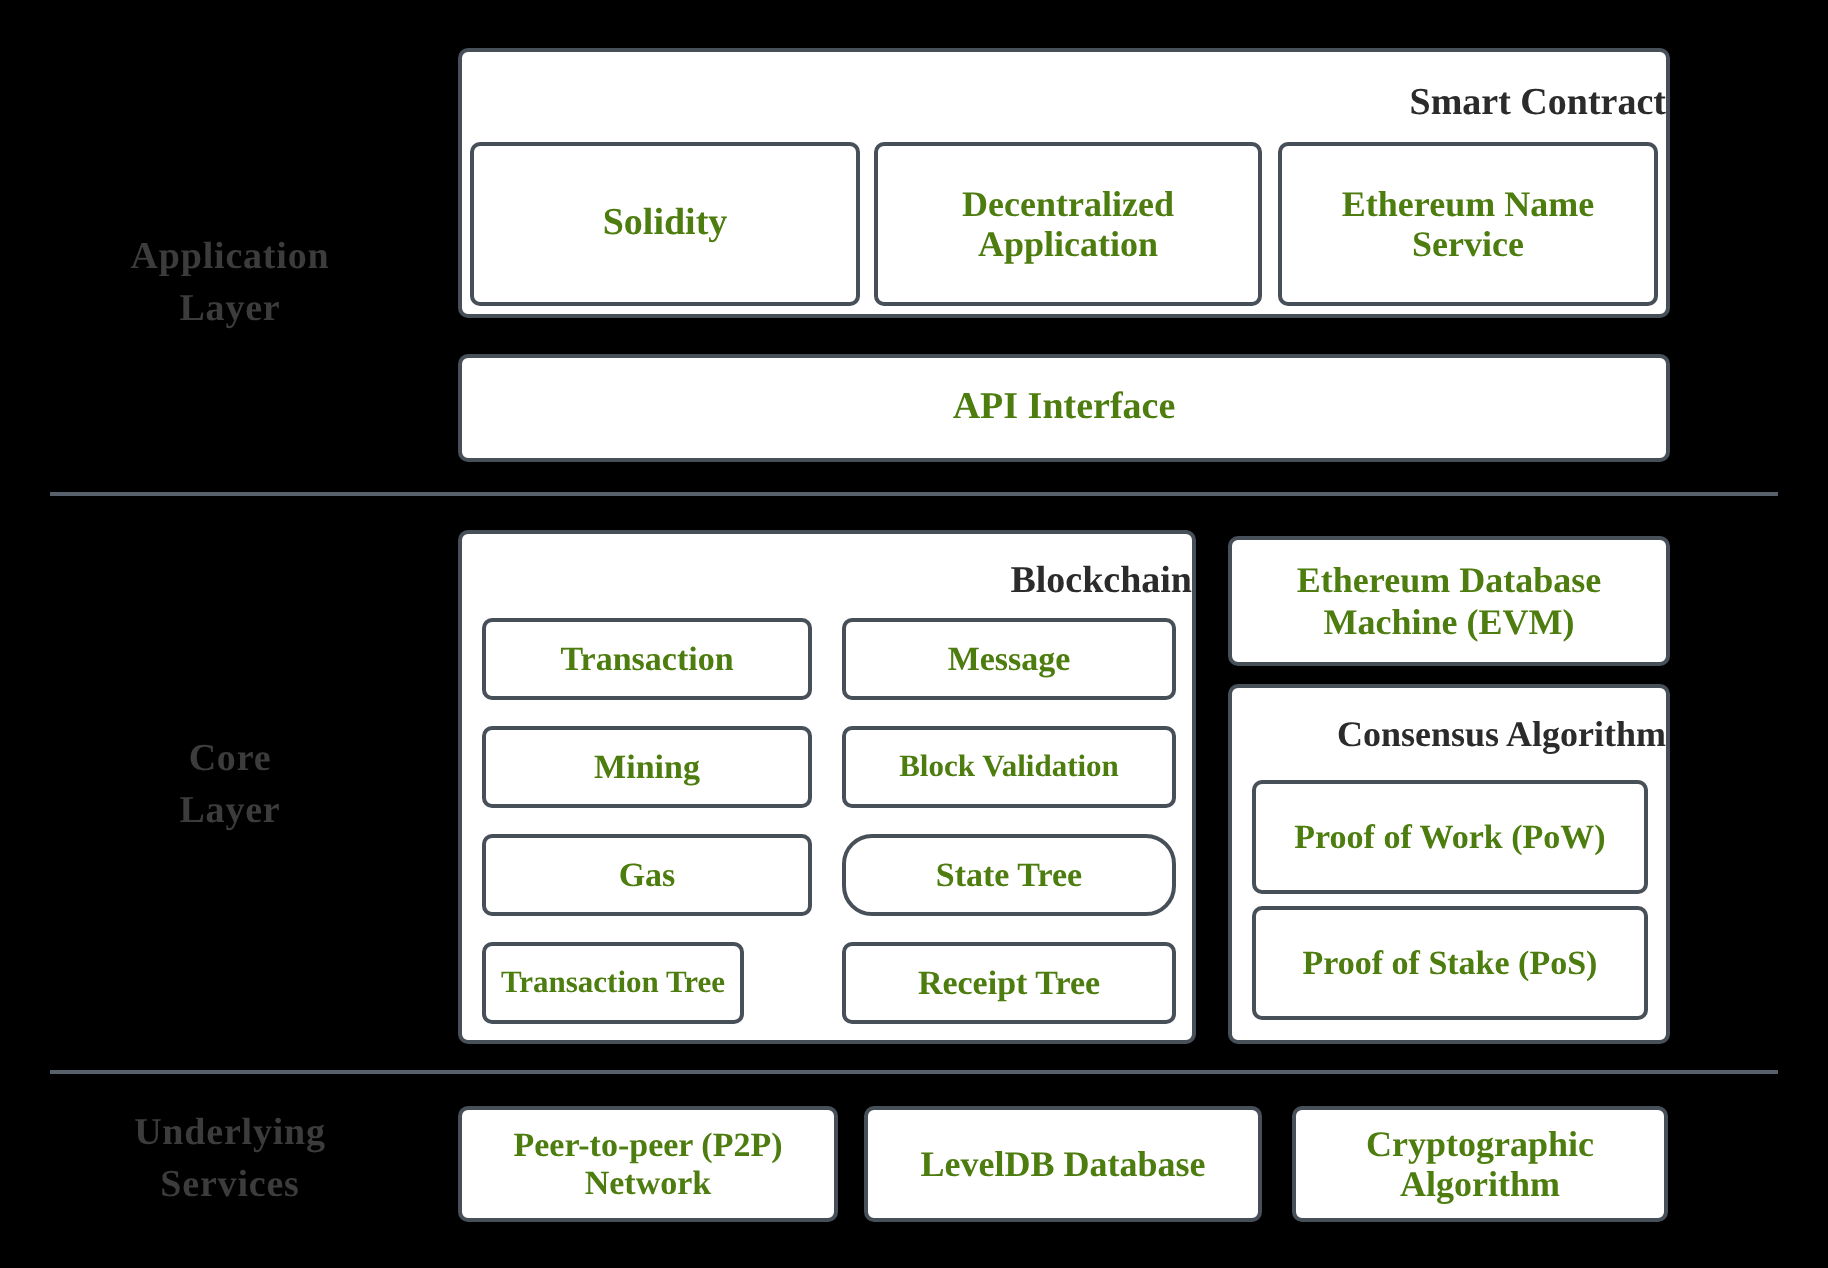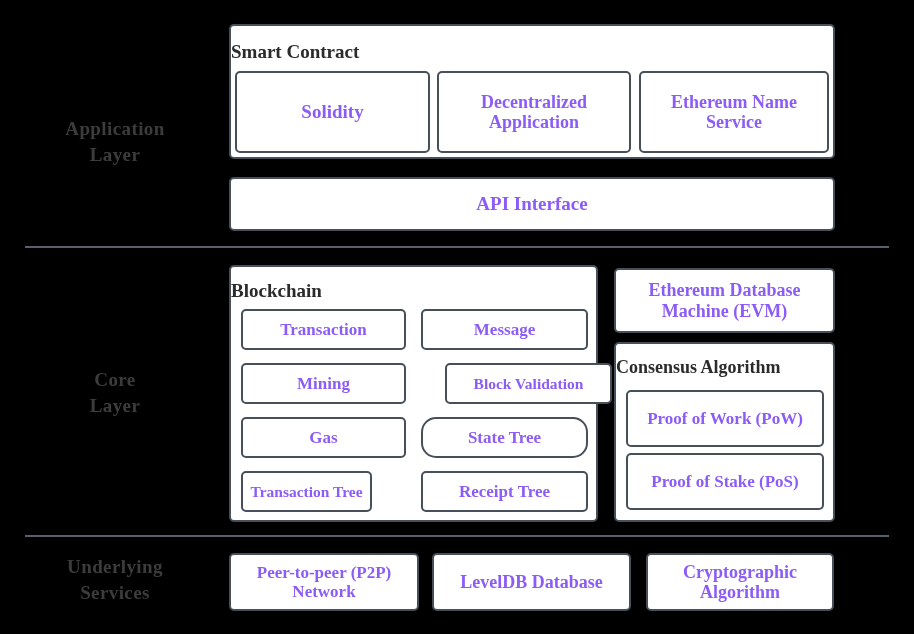--- a/index.html
+++ b/index.html
@@ -24,36 +24,36 @@
   .box {
     position: absolute;
     background: #ffffff;
     border: 2px solid #474f58;
     border-radius: 5px;
     box-sizing: border-box;
     display: flex;
     align-items: center;
     justify-content: center;
     text-align: center;
-    color: #8b5cf6;
+    color: #4d7c0f;
     font-weight: bold;
     line-height: 1.12;
   }
   .container-box {
     position: absolute;
     background: #ffffff;
     border: 2px solid #474f58;
     border-radius: 5px;
     box-sizing: border-box;
   }
   .container-title {
     position: absolute;
     left: 0;
     right: 0;
-    text-align: left;
+    text-align: right;
     color: #2b2b2b;
     font-weight: bold;
     white-space: nowrap;
   }
 
   
   .layer-label {
     position: absolute;
     color: #3c3c3c;
     font-weight: bold;
@@ -109,21 +109,21 @@
   <div class="container-box" style="left:229px; top:265px; width:369px; height:257px;">
     <div class="container-title f19" style="top:13px;">Blockchain</div>
   </div>
 
   <div class="box f17" style="left:241px; top:309px; width:165px; height:41px;">Transaction</div>
   <div class="box f17" style="left:241px; top:363px; width:165px; height:41px;">Mining</div>
   <div class="box f17" style="left:241px; top:417px; width:165px; height:41px;text-align:center;">Gas</div>
   <div class="box f155" style="left:241px; top:471px; width:131px; height:41px;">Transaction Tree</div>
 
   <div class="box f17" style="left:421px; top:309px; width:167px; height:41px;">Message</div>
-  <div class="box f155" style="left:445px; top:363px; width:167px; height:41px;">Block Validation</div>
+  <div class="box f155" style="left:421px; top:363px; width:167px; height:41px;">Block Validation</div>
   <div class="box f17" style="left:421px; top:417px; width:167px; height:41px;border-radius:15px;">State Tree</div>
   <div class="box f17" style="left:421px; top:471px; width:167px; height:41px;">Receipt Tree</div>
 
   <div class="box f18" style="left:614px; top:268px; width:221px; height:65px; padding:0 10px;">Ethereum Database Machine (EVM)</div>
 
   <div class="container-box" style="left:614px; top:342px; width:221px; height:180px;">
     <div class="container-title f18" style="top:13px;">Consensus Algorithm</div>
   </div>
   <div class="box f17" style="left:626px; top:390px; width:198px; height:57px; padding:0 6px;">Proof of Work (PoW)</div>
   <div class="box f17" style="left:626px; top:453px; width:198px; height:57px; padding:0 6px;">Proof of Stake (PoS)</div>

